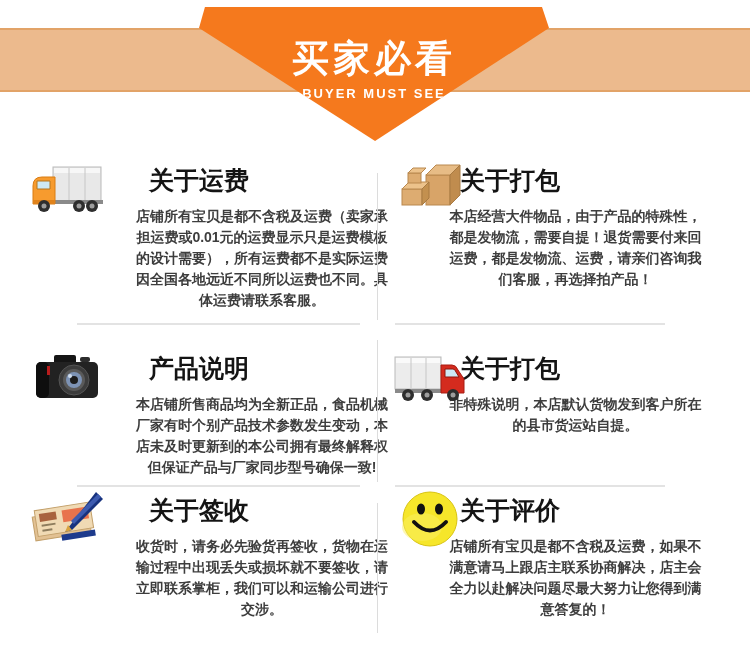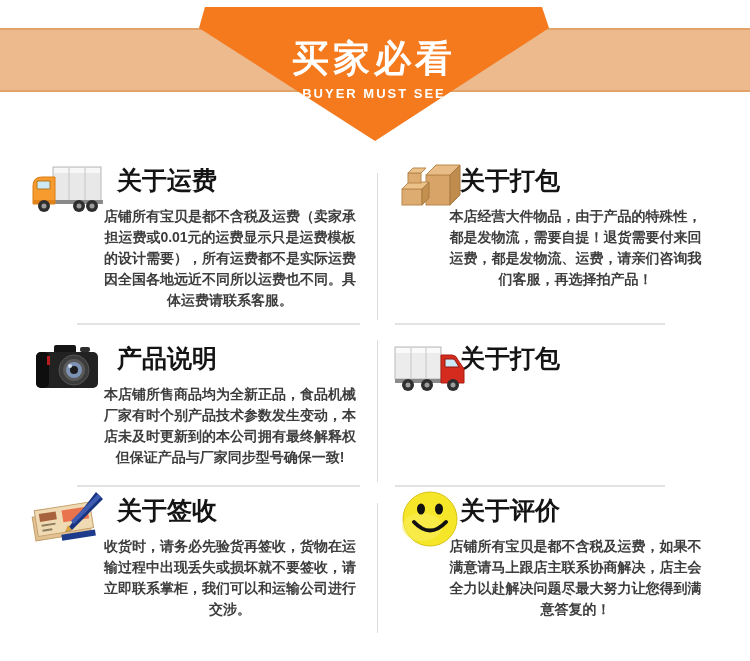--- a/index.html
+++ b/index.html
@@ -24,25 +24,25 @@
     letter-spacing:4px;line-height:44px;
   }
   .ribbon-subtitle{
     margin-top:5px;color:#ffffff;font-size:13px;font-weight:bold;letter-spacing:2px;
   }
   
   .cell{position:absolute;box-sizing:border-box;}
   .col-left{left:30px;width:332px;}
   .col-right{left:392px;width:330px;}
   .row-1{top:160px;}
-  .row-2{top:338px;}
+  .row-2{top:348px;}
   .row-3{top:490px;}
   .icon{position:absolute;left:0;top:0;width:76px;height:58px;
     display:flex;align-items:center;justify-content:center;}
-  .content-left{margin-left:71px;}
+  .content-left{margin-left:103px;}
   .content-right{margin-left:52px;}
   .section-title{
     margin:0;padding:6px 0 0 16px;font-size:25px;line-height:28px;
     font-weight:bold;color:#141414;
   }
   .section-body{
     margin:12px 0 0 0;font-size:14px;line-height:21px;font-weight:bold;
     color:#3d3d3d;text-align:center;
   }
   .body-left{width:258px;}
@@ -149,20 +149,21 @@
         <circle cx="15" cy="44" r="6" fill="#2e2e2e"></circle>
           <circle cx="15" cy="44" r="2.5" fill="#9d9d9d"></circle>
         <circle cx="34" cy="44" r="6" fill="#2e2e2e"></circle>
           <circle cx="34" cy="44" r="2.5" fill="#9d9d9d"></circle>
         <circle cx="60" cy="44" r="6" fill="#2e2e2e"></circle>
           <circle cx="60" cy="44" r="2.5" fill="#9d9d9d"></circle>
       </svg>
     </div>
     <div class="content-right">
       <h2 class="section-title">关于打包</h2>
+      <p class="section-body body-right">非特殊说明，本店默认货物发到客户所在的县市货运站自提。</p>
     </div>
   </section>
 
   <section class="cell col-left row-3">
     <div class="icon">
       <svg width="76" height="58" viewBox="0 0 76 58">
         <g transform="rotate(-9 36 36)">
           <rect x="4" y="22" width="56" height="24" fill="#e2c193" stroke="#c3a06b"></rect>
           <rect x="7" y="16" width="56" height="26" fill="#f0dab4" stroke="#c3a06b"></rect>
           <rect x="11" y="20" width="17" height="8" fill="#a8623e"></rect>

